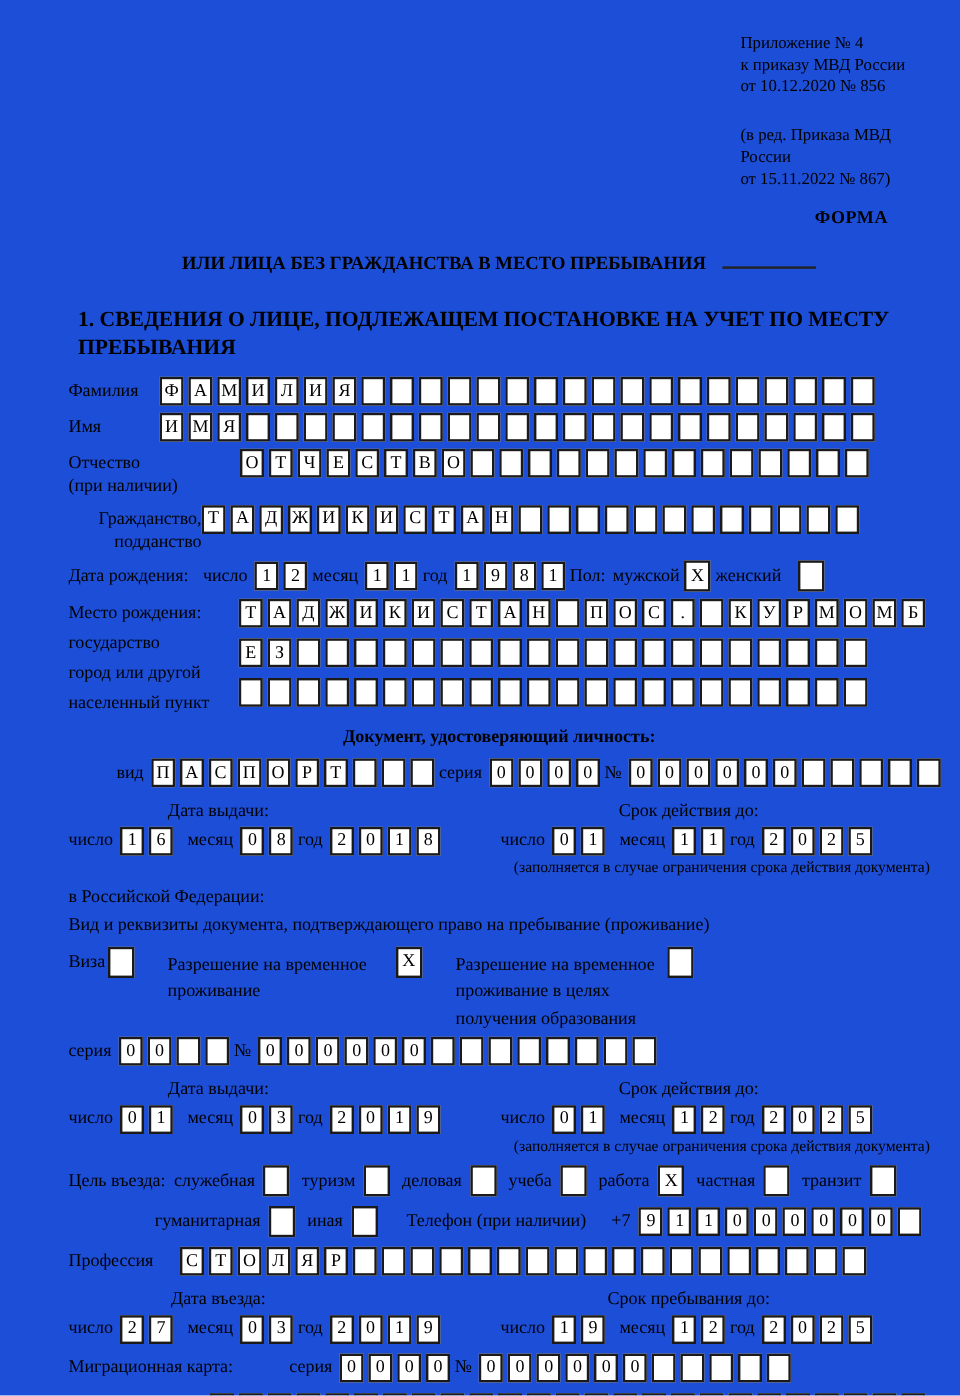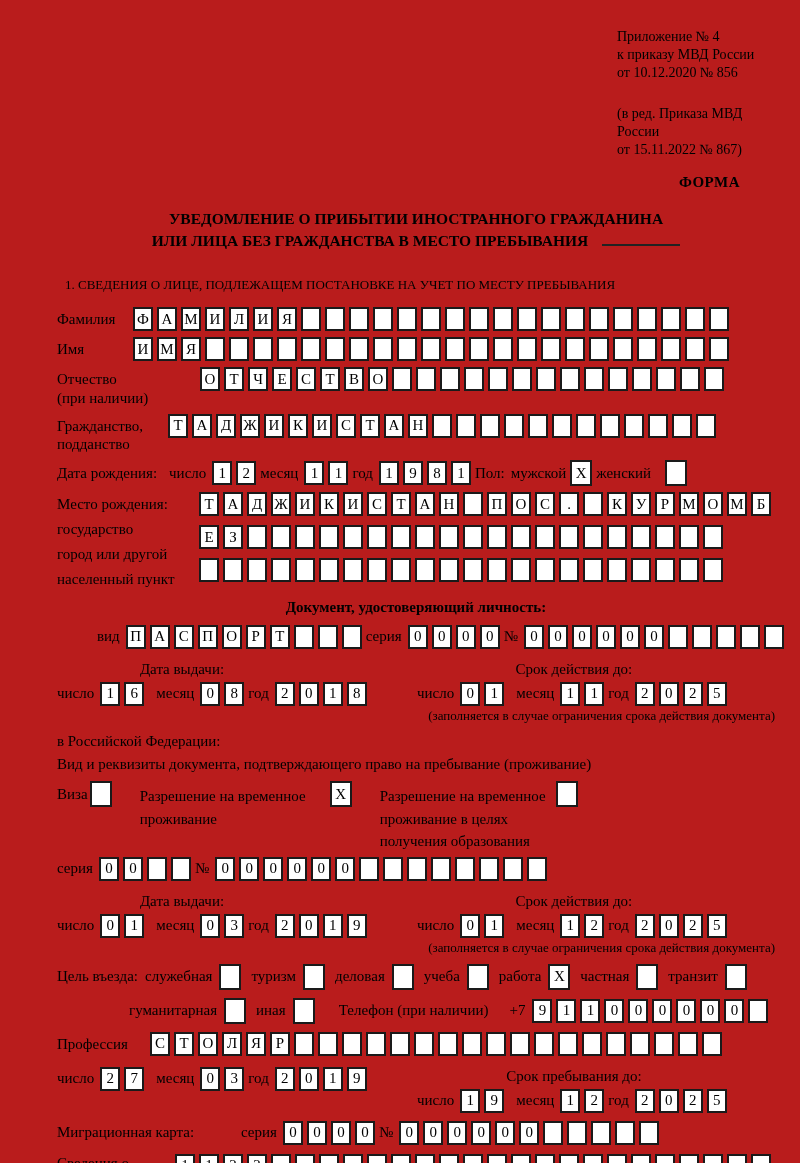--- a/index.html
+++ b/index.html
@@ -1,31 +1,31 @@
 <!DOCTYPE html>
 <html lang="ru"><head>
 <meta charset="utf-8">
 <style>
   html,body{margin:0;padding:0;background:#fff;}
   .page{
     width:800px;height:1163px;box-sizing:border-box;position:relative;
-    background:#b91c1c;color:#000;
+    background:#1d4ed8;color:#000;
     font-family:"Liberation Serif","DejaVu Serif",serif;
     font-size:15px;line-height:1.25;
     padding:28px 25px 10px 57px;overflow:hidden;
   }
   .hdr{margin-left:560px;font-size:14px;line-height:1.3;}
   .hdr .grp2{margin-top:22px;}
   .forma{font-weight:bold;text-align:right;margin:14px 35px 0 0;font-size:15px;letter-spacing:.5px;}
   .title{font-weight:bold;text-align:center;font-size:15.5px;margin-top:16px;line-height:1.45;}
   .blank{display:inline-block;width:78px;border-bottom:2px solid #222;height:14px;margin-left:14px;}
-  .sect{font-weight:normal;font-size:13px;margin:24px 0 14px 8px;}
+  .sect{font-weight:bold;font-size:18px;margin:24px 0 14px 8px;}
   .row{display:flex;align-items:flex-start;margin-bottom:6px;}
   .lbl{flex:0 0 auto;padding-top:3px;}
-  .w76{width:76px;} .w111{width:111px;} .w143{width:143px;} .w93{width:93px;}
+  .w76{width:76px;} .w111{width:111px;text-align:right;} .w143{width:143px;} .w93{width:93px;}
   .cells{display:flex;flex-wrap:nowrap;}
   .cell,.cbox{
     box-sizing:border-box;display:inline-flex;align-items:center;justify-content:center;
     width:20px;height:24px;border:2px solid #1a1a1a;margin-right:4px;
     font-size:15px;background:#fff;flex:0 0 auto;
   }
   .cbox{width:22px;height:26px;}
   .inline{display:flex;align-items:center;flex-wrap:nowrap;}
   .inline .t{margin:0 6px 0 0;white-space:nowrap;}
   .gap8{margin-left:8px;} .gap14{margin-left:14px;}
@@ -63,21 +63,20 @@
     <div>от 10.12.2020 № 856</div>
     <div class="grp2">
       <div>(в ред. Приказа МВД России</div>
       <div>от 15.11.2022 № 867)</div>
     </div>
   </div>
 
   <div class="forma">ФОРМА</div>
 
   <div class="title">
-    <div>УВЕДОМЛЕНИЕ О ПРИБЫТИИ ИНОСТРАННОГО ГРАЖДАНИНА</div>
     <div>
       <span>ИЛИ ЛИЦА БЕЗ ГРАЖДАНСТВА В МЕСТО ПРЕБЫВАНИЯ</span><span class="blank"></span>
     </div>
   </div>
 
   <div class="sect">1. СВЕДЕНИЯ О ЛИЦЕ, ПОДЛЕЖАЩЕМ ПОСТАНОВКЕ НА УЧЕТ ПО МЕСТУ ПРЕБЫВАНИЯ</div>
 
   <div class="row">
     <div class="lbl w76">Фамилия</div>
     <div class="cells">
@@ -558,20 +557,21 @@
         <span class="cell"></span>
         <span class="cell"></span>
         <span class="cell"></span>
         <span class="cell"></span>
         <span class="cell"></span>
       </div>
   </div>
 
   <div class="dates">
     <div class="dcol" style="width:360px;">
+      <div class="dtitle" style="margin-right:110px;">Дата въезда:</div>
       <div class="dline">
         <span class="t">число</span>
         <span class="cells">
             <span class="cell">2</span>
             <span class="cell">7</span>
           </span>
         <span class="t gap8">месяц</span>
         <span class="cells">
             <span class="cell">0</span>
             <span class="cell">3</span>

